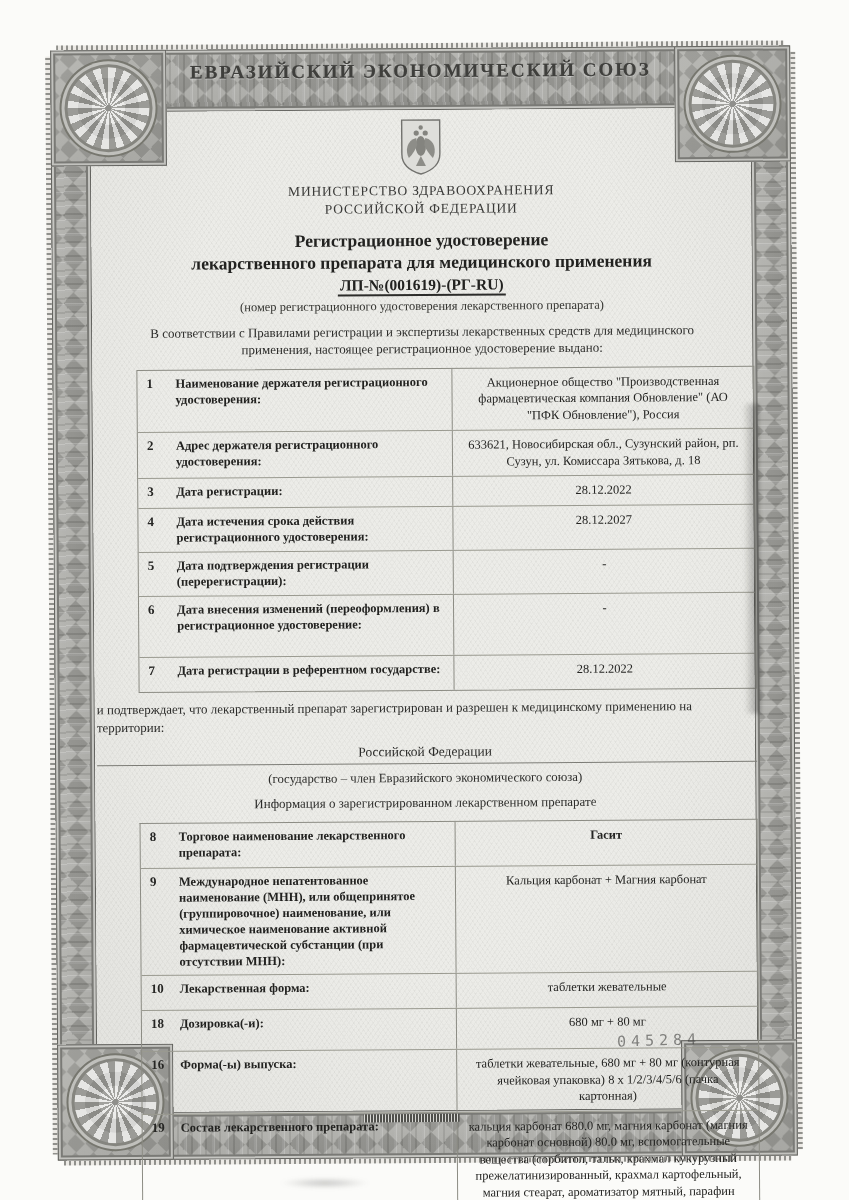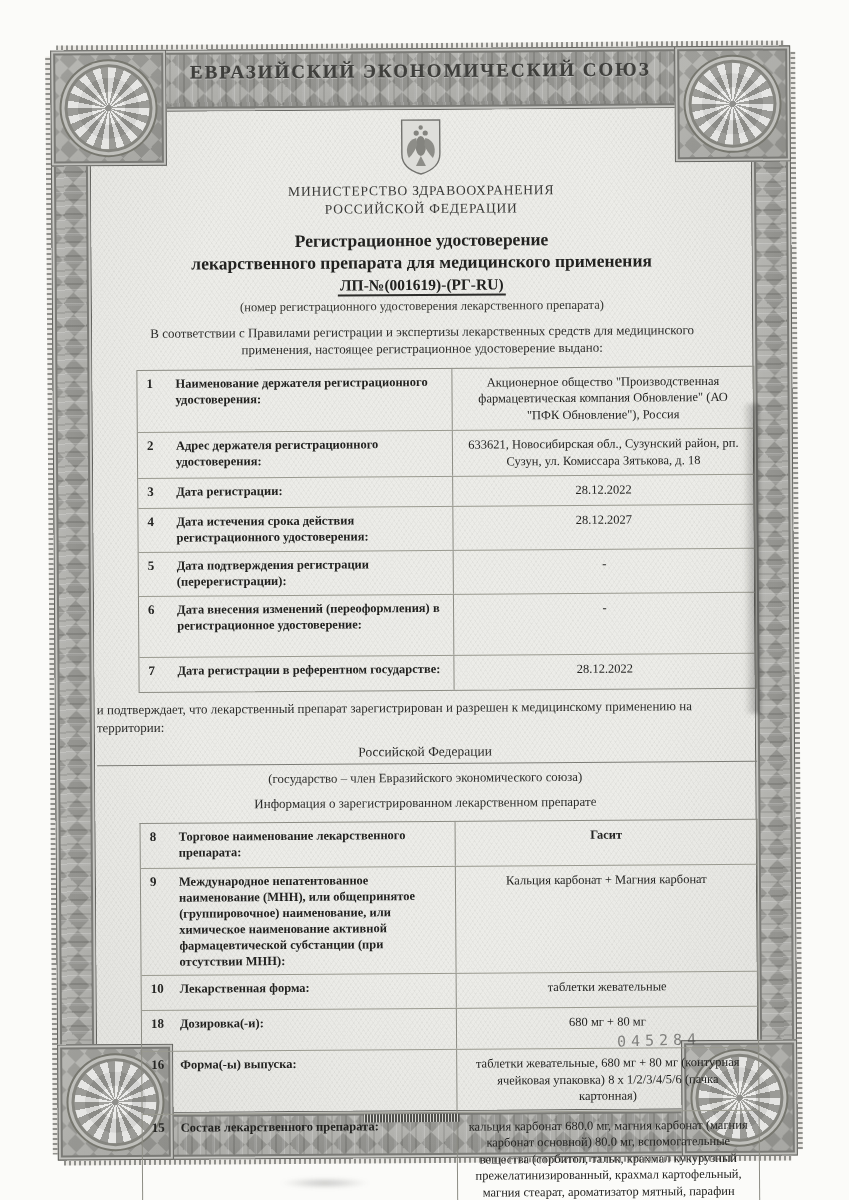--- a/index.html
+++ b/index.html
@@ -239,21 +239,21 @@
           <div class="tnum">18</div>
           <div class="tlabel">Дозировка(-и):</div>
           <div class="tval">680 мг + 80 мг</div>
         </div>
         <div class="trow h50">
           <div class="tnum">16</div>
           <div class="tlabel">Форма(-ы) выпуска:</div>
           <div class="tval">таблетки жевательные, 680 мг + 80 мг (контурная ячейковая упаковка) 8 х 1/2/3/4/5/6 (пачка картонная)</div>
         </div>
         <div class="trow">
-          <div class="tnum">15</div>
+          <div class="tnum">19</div>
           <div class="tlabel">Состав лекарственного препарата:</div>
           <div class="tval">кальция карбонат 680.0 мг, магния карбонат (магния карбонат основной) 80.0 мг, вспомогательные вещества (сорбитол, тальк, крахмал кукурузный прежелатинизированный, крахмал картофельный, магния стеарат, ароматизатор мятный, парафин жидкий, натрия сахаринат)</div>
         </div>
       </div>
 
     </div>
 
     <div class="serial">045284</div>
     <div class="microtext"></div>
 

